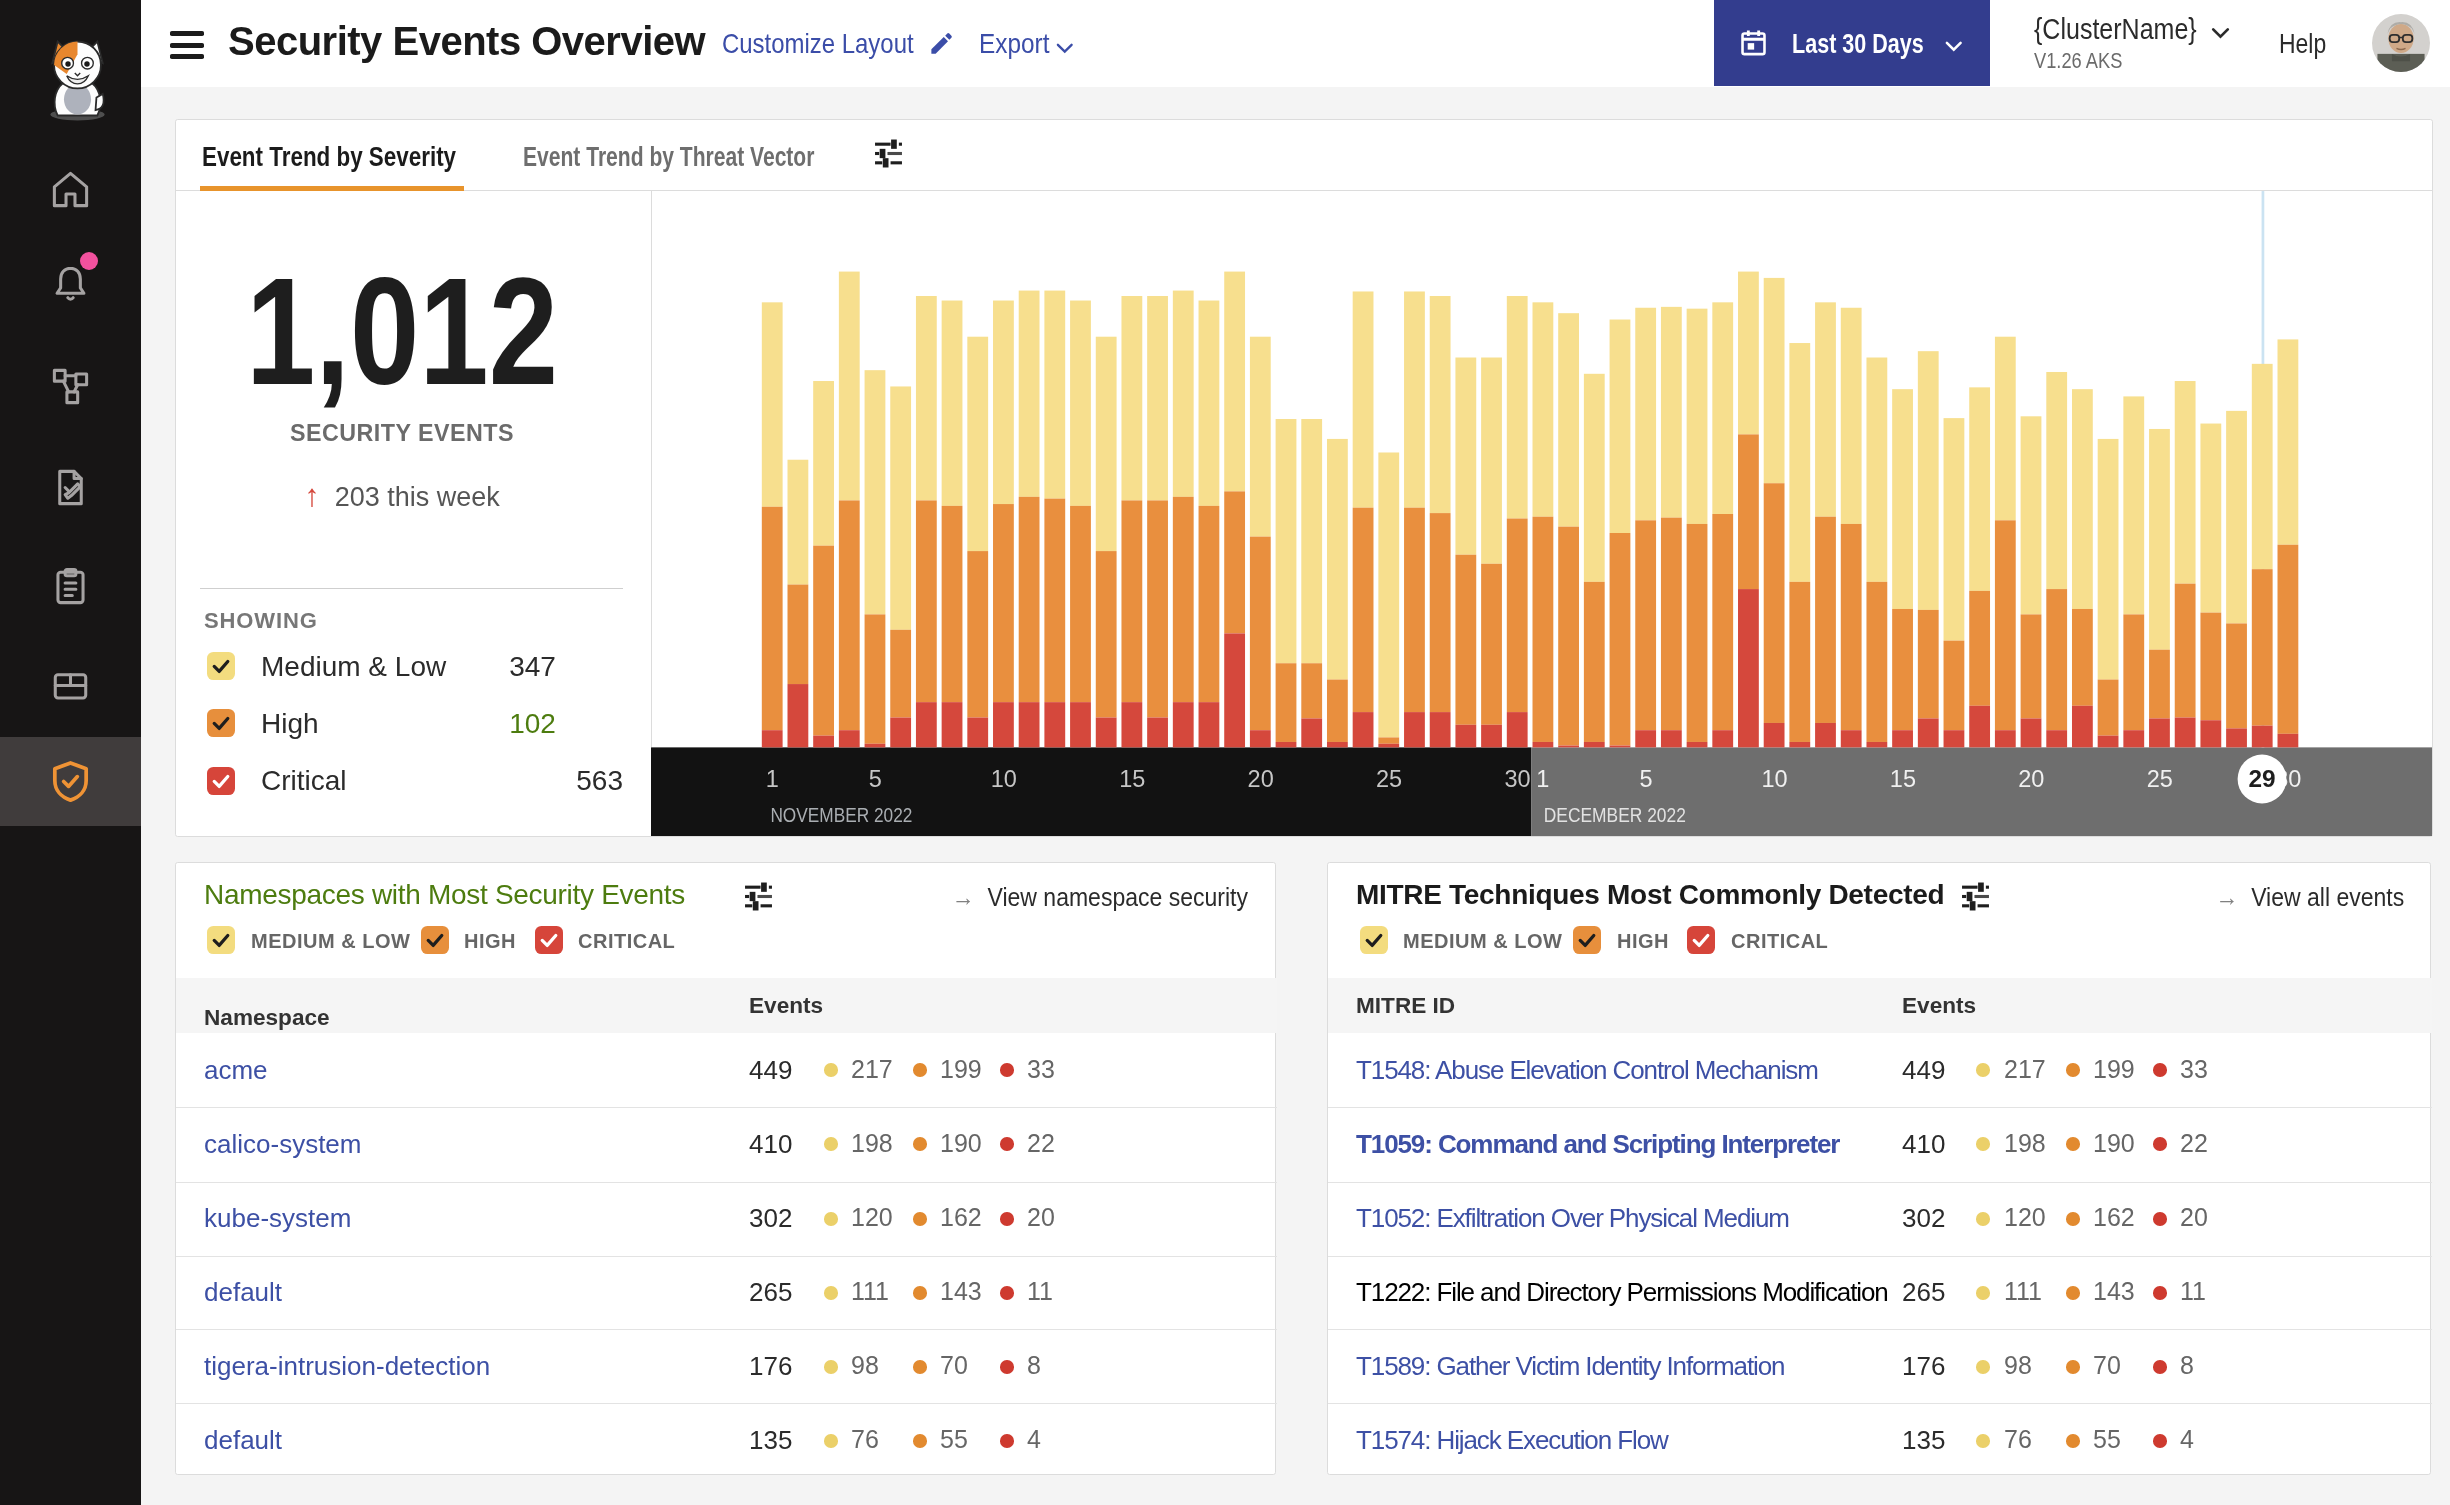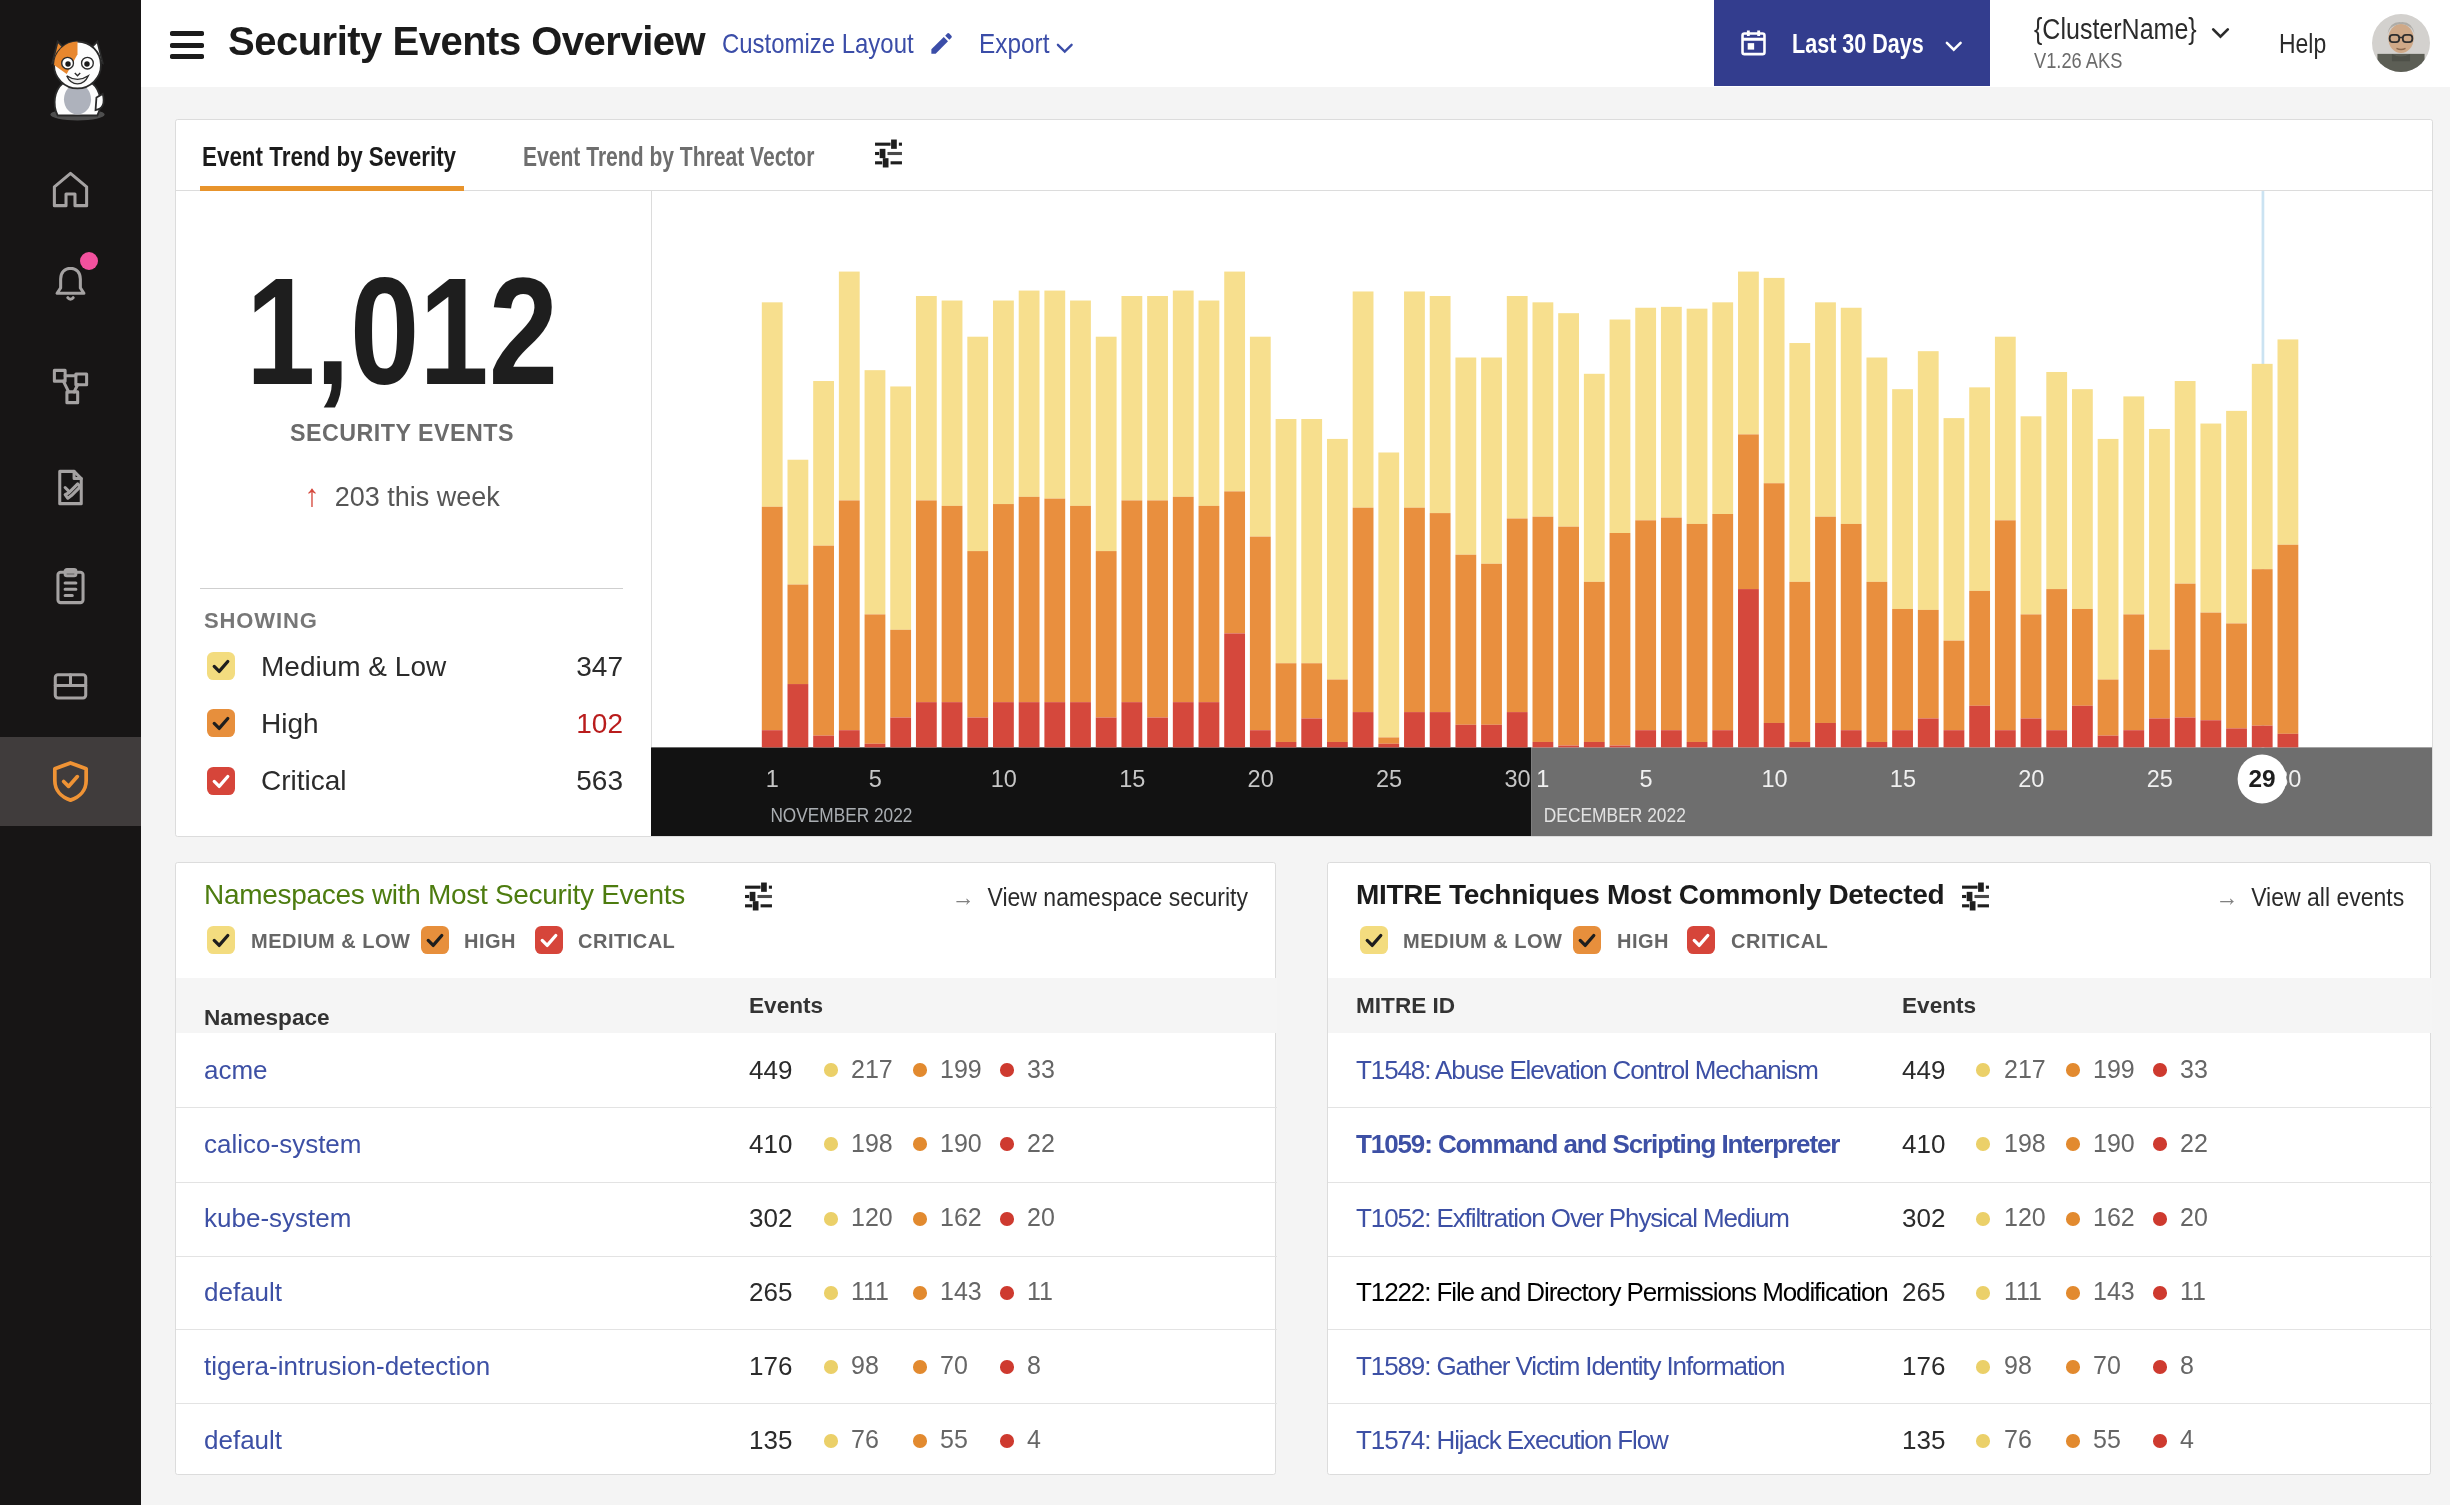--- a/index.html
+++ b/index.html
@@ -121,27 +121,27 @@
 <div class="abs" style="left:164px;top:255px;width:476px;text-align:center;font-size:152px;font-weight:bold;color:#1E1E1E;line-height:1;transform:scaleX(0.82);transform-origin:center top;white-space:nowrap">1,012</div>
 <div class="abs" style="left:164px;top:420px;width:476px;text-align:center;font-size:23.5px;font-weight:bold;color:#6B6B6B;letter-spacing:0.5px;transform:scaleX(0.99);transform-origin:center top">SECURITY EVENTS</div>
 <div class="abs" style="left:164px;top:478px;width:476px;text-align:center;font-size:27px;color:#555"><span style="color:#D5483C;font-size:31px">↑</span>&nbsp;&nbsp;203 this week</div>
 <div class="abs" style="left:200px;top:588px;width:423px;height:0.9px;background:#CFCFCF"></div>
 <div class="abs" style="left:204px;top:608px;font-size:22px;color:#777;font-weight:bold;letter-spacing:0.9px;white-space:nowrap;">SHOWING</div>
 <svg class="abs" style="left:207px;top:652px" width="28" height="28" viewBox="0 0 31 31">
 <rect x="0" y="0" width="31" height="31" rx="7" fill="#F3DC7F"></rect>
 <path d="M8 16 L13.5 21.5 L23 10.5" fill="none" stroke="#1E1E1E" stroke-width="3.6" stroke-linecap="round" stroke-linejoin="round"></path>
 </svg>
 <div class="abs" style="left:261px;top:651px;font-size:28px;color:#2B2B2B;letter-spacing:0px;white-space:nowrap;">Medium &amp; Low</div>
-<div class="abs" style="left:442px;top:651px;width:181px;text-align:right;font-size:28px;color:#2B2B2B">347</div>
+<div class="abs" style="left:442px;top:651px;width:181px;text-align:center;font-size:28px;color:#2B2B2B">347</div>
 <svg class="abs" style="left:207px;top:709px" width="28" height="28" viewBox="0 0 31 31">
 <rect x="0" y="0" width="31" height="31" rx="7" fill="#E78F3C"></rect>
 <path d="M8 16 L13.5 21.5 L23 10.5" fill="none" stroke="#1E1E1E" stroke-width="3.6" stroke-linecap="round" stroke-linejoin="round"></path>
 </svg>
 <div class="abs" style="left:261px;top:708px;font-size:28px;color:#2B2B2B;letter-spacing:0px;white-space:nowrap;">High</div>
-<div class="abs" style="left:442px;top:708px;width:181px;text-align:right;font-size:28px;color:#b91c1c">102</div>
+<div class="abs" style="left:442px;top:708px;width:181px;text-align:center;font-size:28px;color:#4d7c0f">102</div>
 <svg class="abs" style="left:207px;top:767px" width="28" height="28" viewBox="0 0 31 31">
 <rect x="0" y="0" width="31" height="31" rx="7" fill="#D6453A"></rect>
 <path d="M8 16 L13.5 21.5 L23 10.5" fill="none" stroke="#FFFFFF" stroke-width="3.6" stroke-linecap="round" stroke-linejoin="round"></path>
 </svg>
 <div class="abs" style="left:261px;top:765px;font-size:28px;color:#2B2B2B;letter-spacing:0px;white-space:nowrap;">Critical</div>
 <div class="abs" style="left:442px;top:765px;width:181px;text-align:right;font-size:28px;color:#2B2B2B">563</div>
 <div class="abs" style="left:651px;top:191px;width:1781px;height:645px;overflow:hidden">
     <svg width="1782" height="646" viewBox="0 0 1970 714" xmlns="http://www.w3.org/2000/svg" style="position:absolute;left:0;top:0">
       <rect x="0" y="615" width="973" height="99" fill="#121212"></rect>
       <rect x="973" y="615" width="997" height="99" fill="#6E6E6E"></rect>

